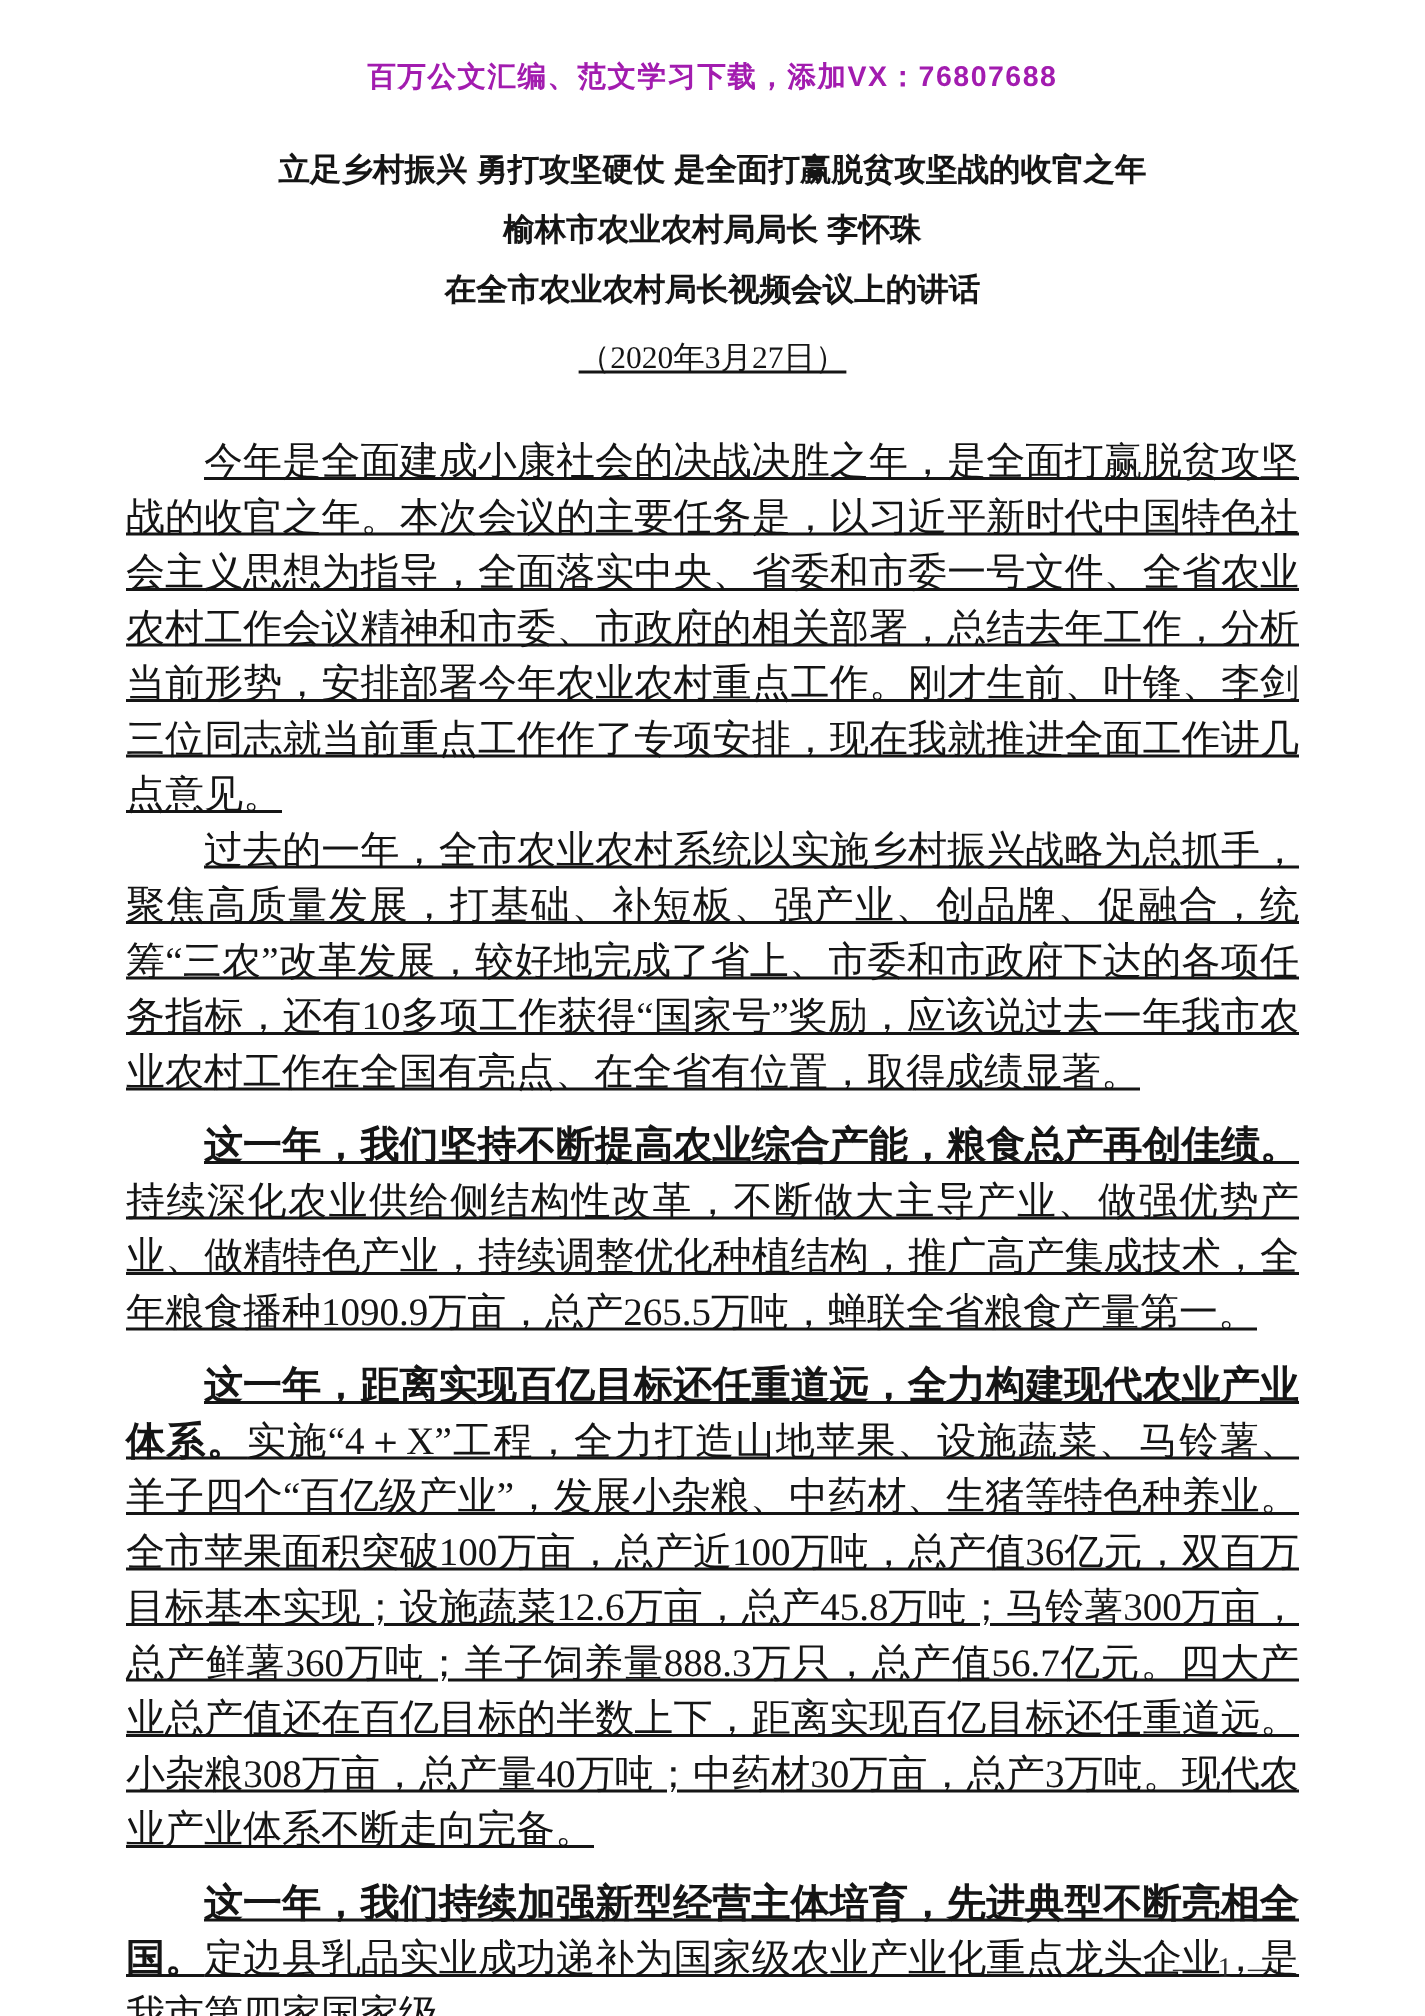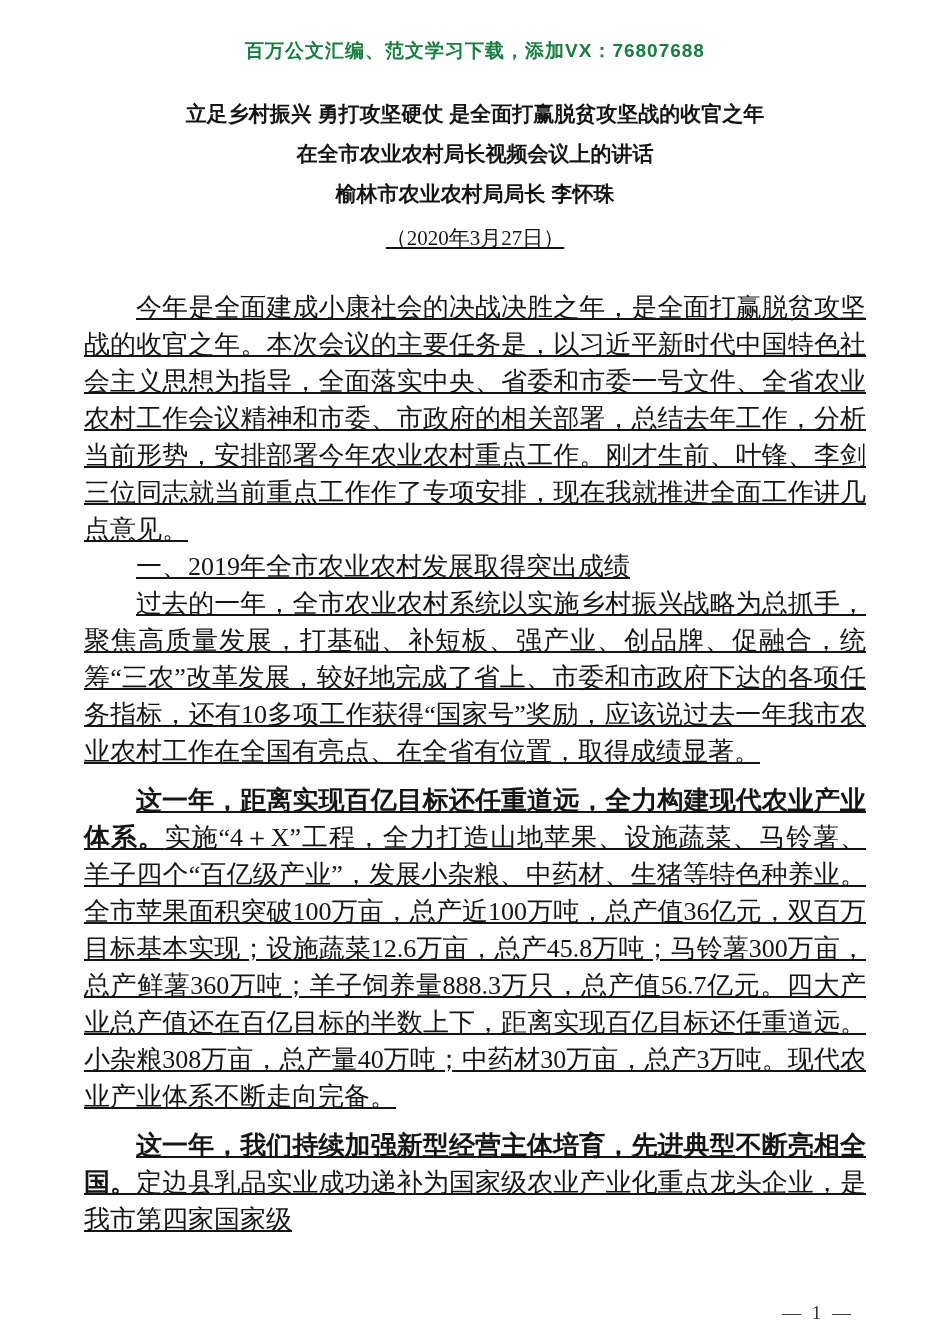--- a/index.html
+++ b/index.html
@@ -10,21 +10,21 @@
     margin: 0 auto;
     background: #ffffff;
     position: relative;
     font-family: "Liberation Serif", serif;
     color: #151515;
     padding: 38px 84px 0 84px;
     overflow: hidden;
   }
   .promo {
     text-align: center;
-    color: #15803d;
+    color: #a21caf;
     font-size: 19px;
     font-weight: bold;
     letter-spacing: 1px;
     margin-bottom: 30px;
     font-family: "Liberation Sans", sans-serif;
   }
   .title-block { margin-top: 6px; }
   .title-line {
     text-align: center;
     font-weight: bold;
@@ -68,37 +68,39 @@
 </style>
 </head>
 <body>
 
 <div class="page">
 
   <div class="promo">百万公文汇编、范文学习下载，添加VX：76807688</div>
 
   <div class="title-block">
     <div class="title-line">立足乡村振兴 勇打攻坚硬仗 是全面打赢脱贫攻坚战的收官之年</div>
+    <div class="title-line">榆林市农业农村局局长 李怀珠</div>
     <div class="title-line">在全市农业农村局长视频会议上的讲话</div>
-    <div class="title-line">榆林市农业农村局局长 李怀珠</div>
     <div class="date-line">（2020年3月27日）</div>
   </div>
 
   <div class="doc-body">
 
     <p>
       <span>今年是全面建成小康社会的决战决胜之年，是全面打赢脱贫攻坚战的收官之年。本次会议的主要任务是，以习近平新时代中国特色社会主义思想为指导，全面落实中央、省委和市委一号文件、全省农业农村工作会议精神和市委、市政府的相关部署，总结去年工作，分析当前形势，安排部署今年农业农村重点工作。刚才生前、叶锋、李剑三位同志就当前重点工作作了专项安排，现在我就推进全面工作讲几点意见。</span>
     </p>
 
-    <p class="section-heading">一、2019年全市农业农村发展取得突出成绩</p>
 
     <p>
       <span>过去的一年，全市农业农村系统以实施乡村振兴战略为总抓手，聚焦高质量发展，打基础、补短板、强产业、创品牌、促融合，统筹“三农”改革发展，较好地完成了省上、市委和市政府下达的各项任务指标，还有10多项工作获得“国家号”奖励，应该说过去一年我市农业农村工作在全国有亮点、在全省有位置，取得成绩显著。</span>
     </p>
 
+    <p class="lead-para">
+      <strong>这一年，我们坚持不断提高农业综合产能，粮食总产再创佳绩。</strong><span>持续深化农业供给侧结构性改革，不断做大主导产业、做强优势产业、做精特色产业，持续调整优化种植结构，推广高产集成技术，全年粮食播种1090.9万亩，总产265.5万吨，蝉联全省粮食产量第一。</span>
+    </p>
 
     <p class="lead-para">
       <strong>这一年，距离实现百亿目标还任重道远，全力构建现代农业产业体系。</strong><span>实施“4＋X”工程，全力打造山地苹果、设施蔬菜、马铃薯、羊子四个“百亿级产业”，发展小杂粮、中药材、生猪等特色种养业。全市苹果面积突破100万亩，总产近100万吨，总产值36亿元，双百万目标基本实现；设施蔬菜12.6万亩，总产45.8万吨；马铃薯300万亩，总产鲜薯360万吨；羊子饲养量888.3万只，总产值56.7亿元。四大产业总产值还在百亿目标的半数上下，距离实现百亿目标还任重道远。小杂粮308万亩，总产量40万吨；中药材30万亩，总产3万吨。现代农业产业体系不断走向完备。</span>
     </p>
 
     <p class="lead-para">
       <strong>这一年，我们持续加强新型经营主体培育，先进典型不断亮相全国。</strong><span>定边县乳品实业成功递补为国家级农业产业化重点龙头企业，是我市第四家国家级</span>
     </p>
 
   </div>

